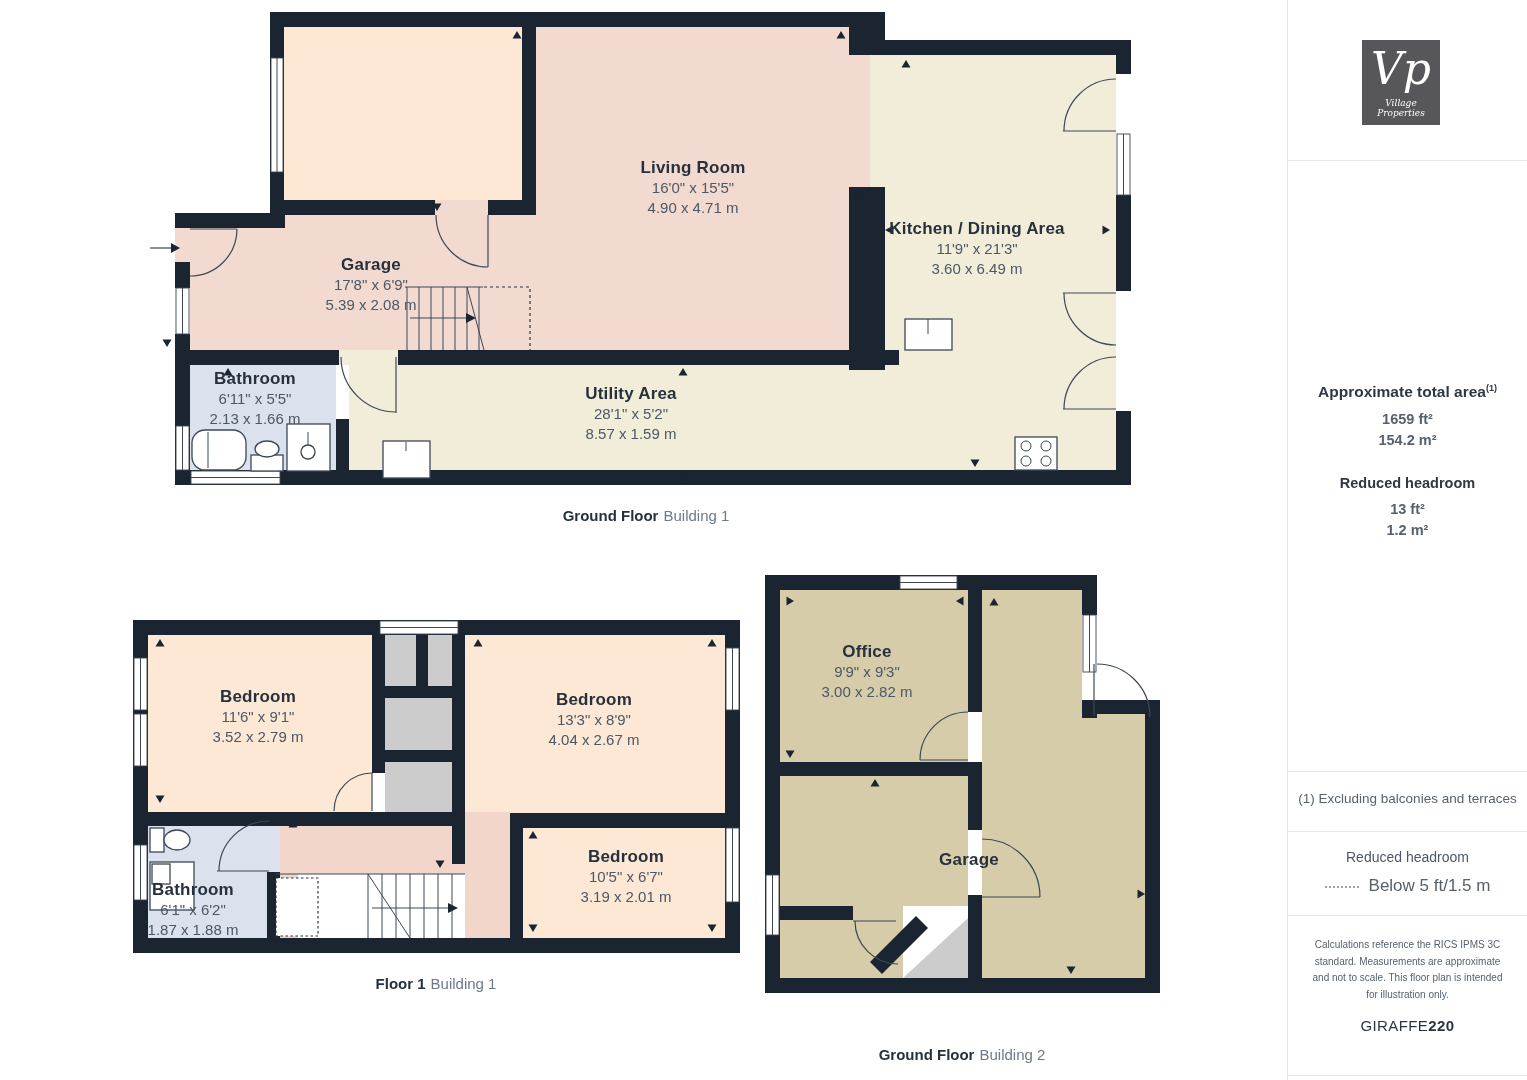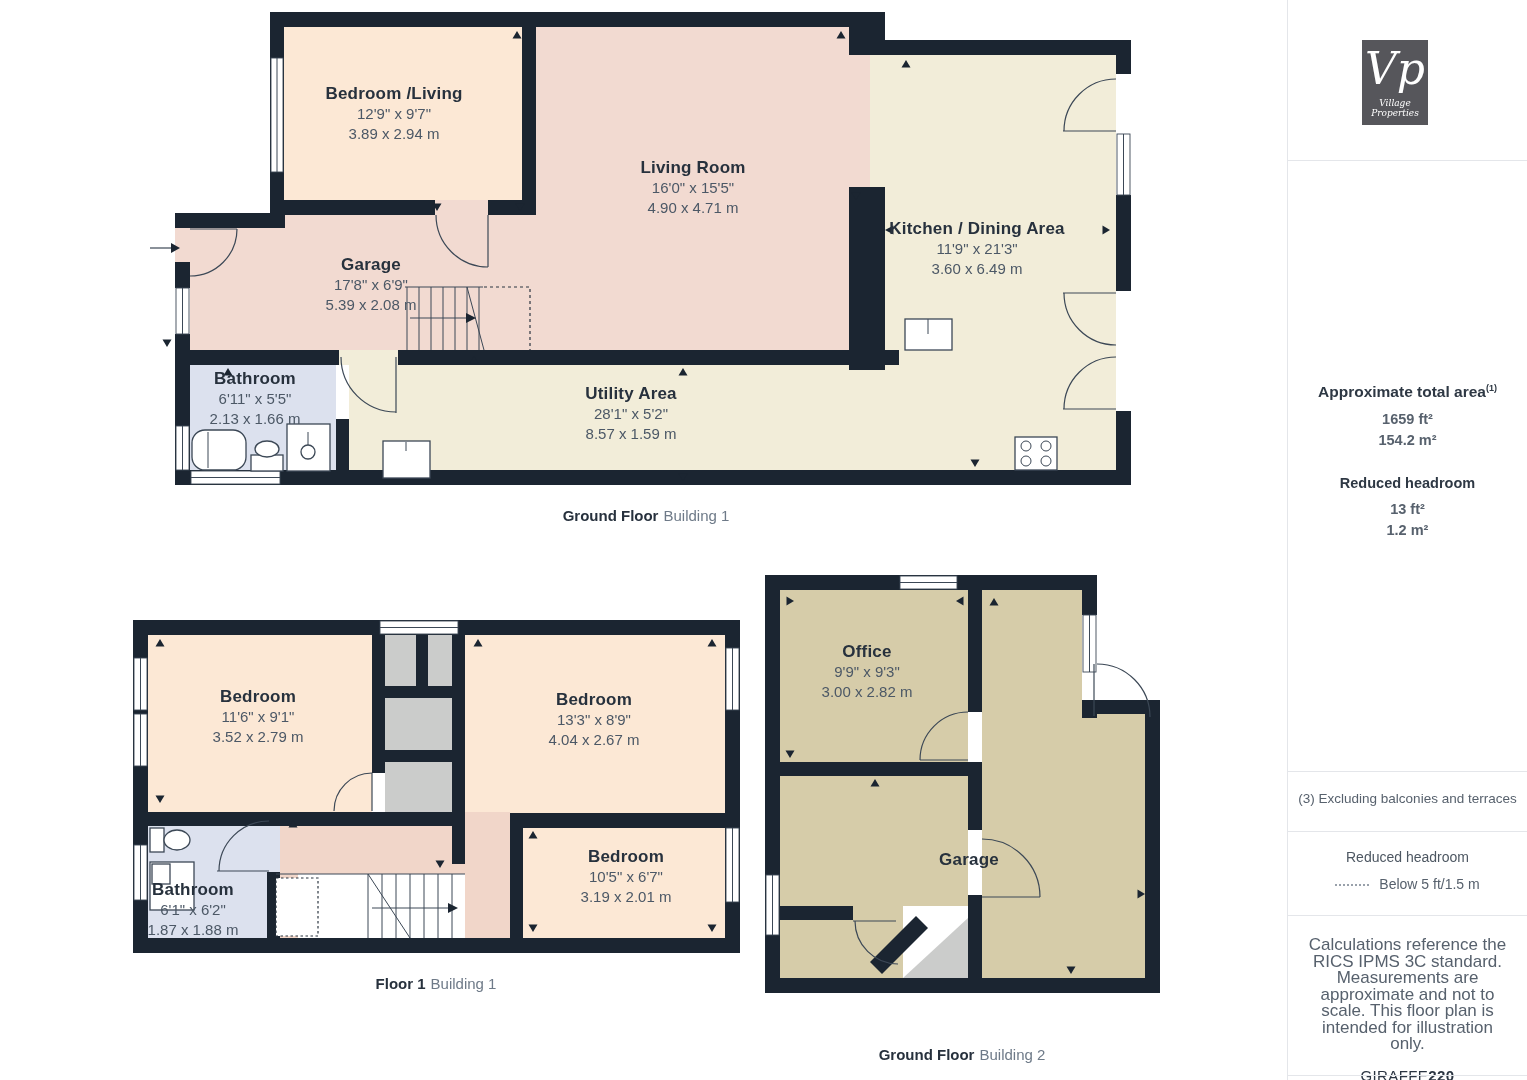--- a/index.html
+++ b/index.html
@@ -34,34 +34,34 @@
 
   #sidebar{position:absolute;left:1287px;top:0;width:240px;height:1080px;background:#fff;
            border-left:1px solid var(--divider);box-sizing:border-box;}
   .sb-sec{position:absolute;left:0;right:0;border-top:1px solid var(--divider);box-sizing:border-box;text-align:center;}
   #sb-logo{top:0;height:160px;border-top:none;}
   #sb-area{top:160px;height:611px;}
   #sb-footnote{top:771px;height:60px;}
   #sb-legend{top:831px;height:84px;}
   #sb-disclaimer{top:915px;height:160px;}
   #sb-end{top:1075px;height:5px;}
-  .logo-box{position:absolute;left:74px;top:40px;width:66px;height:85px;background:var(--logo-bg);
+  .logo-box{position:absolute;left:74px;top:40px;width:78px;height:85px;background:var(--logo-bg);
             color:#fff;text-align:center;box-sizing:border-box;}
   .logo-vp{font-family:"DejaVu Serif",serif;font-style:italic;font-size:44px;line-height:58px;}
   .logo-sub{font-family:"DejaVu Serif",serif;font-style:italic;font-size:9px;line-height:10px;}
   .sb-title{margin-top:222px;font-size:15.5px;font-weight:700;color:#2e3844;}
   .sb-title sup{font-size:9px;}
   .sb-val{font-size:14.5px;color:#57616d;line-height:21px;font-weight:bold;}
   .sb-val-first{margin-top:8px;}
   .sb-sub{margin-top:24px;font-size:14.5px;font-weight:700;color:#2e3844;}
   #sb-footnote .note{margin-top:19px;font-size:13.5px;color:#57616d;}
   #sb-legend .note{margin-top:17px;font-size:14px;color:#4d5762;}
-  #sb-legend .row{margin-top:11px;font-size:14px;color:#57616d;}
+  #sb-legend .row{margin-top:11px;font-size:17px;color:#57616d;}
   .dotted{display:inline-block;width:34px;border-top:2px dotted #99a1ab;vertical-align:3px;margin-right:10px;}
-  #sb-disclaimer .para{margin:21px auto 0;width:202px;font-size:17px;line-height:16.5px;color:#57616d;}
+  #sb-disclaimer .para{margin:21px auto 0;width:202px;font-size:10px;line-height:16.5px;color:#57616d;}
   .giraffe{margin-top:14px;font-size:15px;color:#2b3542;letter-spacing:.4px;}
   .giraffe b{font-weight:700;}
 </style>
 </head>
 <body>
 
 <div id="stage">
 
 <svg width="1527" height="1080" viewBox="0 0 1527 1080">
 
@@ -310,25 +310,20 @@
       <polygon class="tri" points="994,598 998.5,605.5 989.5,605.5"></polygon>
       <polygon class="tri" points="790,758 794.5,750.5 785.5,750.5"></polygon>
       <polygon class="tri" points="875,779 879.5,786.5 870.5,786.5"></polygon>
       <polygon class="tri" points="1145,894 1137.5,898.5 1137.5,889.5"></polygon>
       <polygon class="tri" points="1071,974 1075.5,966.5 1066.5,966.5"></polygon>
       <polygon class="tri" points="883,971 887.5,963.5 878.5,963.5"></polygon>
     </g>
   </g>
 </svg>
 
-<div class="room-label" style="left:394px;top:84px">
-  <div class="room-name">Bedroom /Living</div>
-  <div class="room-dim">12'9" x 9'7"</div>
-  <div class="room-dim">3.89 x 2.94 m</div>
-</div>
 <div class="room-label" style="left:693px;top:158px">
   <div class="room-name">Living Room</div>
   <div class="room-dim">16'0" x 15'5"</div>
   <div class="room-dim">4.90 x 4.71 m</div>
 </div>
 <div class="room-label" style="left:977px;top:219px">
   <div class="room-name">Kitchen / Dining Area</div>
   <div class="room-dim">11'9" x 21'3"</div>
   <div class="room-dim">3.60 x 6.49 m</div>
 </div>
@@ -399,21 +394,21 @@
   <section class="sb-sec" id="sb-area">
     <div class="sb-title"><span>Approximate total area</span><sup>(1)</sup></div>
     <div class="sb-val sb-val-first">1659 ft²</div>
     <div class="sb-val">154.2 m²</div>
     <div class="sb-sub">Reduced headroom</div>
     <div class="sb-val sb-val-first">13 ft²</div>
     <div class="sb-val">1.2 m²</div>
   </section>
 
   <section class="sb-sec" id="sb-footnote">
-    <div class="note">(3) Excluding balconies and terraces</div>
+    <div class="note">(1) Excluding balconies and terraces</div>
   </section>
 
   <section class="sb-sec" id="sb-legend">
     <div class="note">Reduced headroom</div>
     <div class="row">
       <span class="dotted"></span><span>Below 5 ft/1.5 m</span>
     </div>
   </section>
 
   <section class="sb-sec" id="sb-disclaimer">

